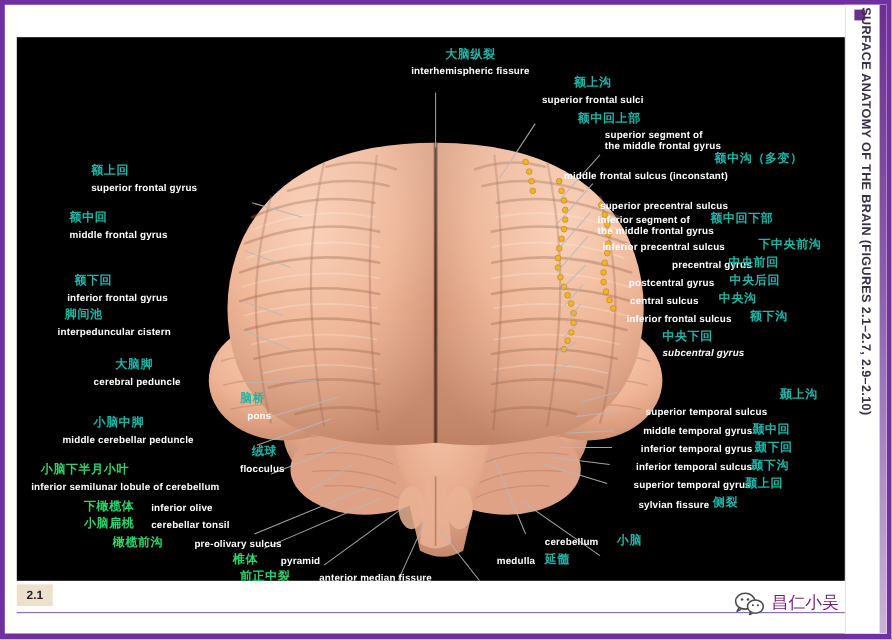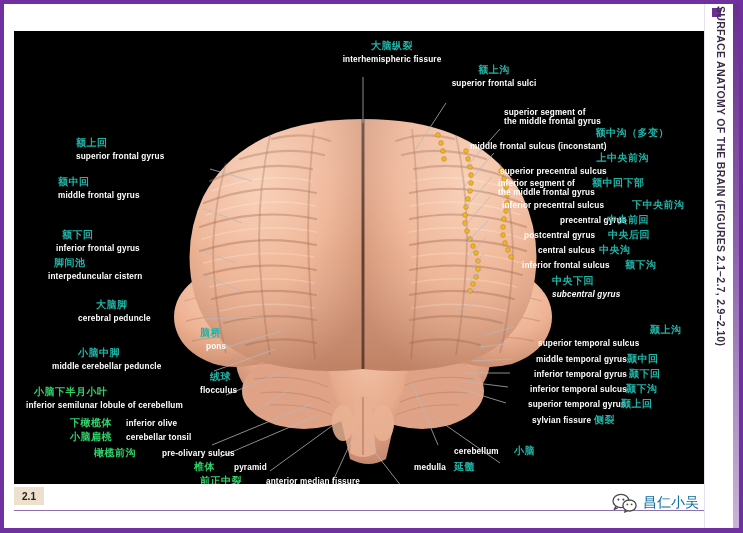--- a/index.html
+++ b/index.html
@@ -114,21 +114,21 @@
   }
   #caption .cap-num { font-family: "Liberation Sans", sans-serif; font-weight: 700; font-size: 10.5px; }
   #caption .cap-txt { margin-left: 10px; }
 
   
   #wechat {
     position: absolute; right: 40px; top: 489px;
     display: flex; align-items: center; gap: 5px;
   }
   #wechat .wname {
-    font-size: 14px; color: #0369a1; font-weight: 500;
+    font-size: 14px; color: #701a75; font-weight: 500;
     font-family: "DejaVu Sans", sans-serif;
   }
 </style>
 </head>
 <body>
 
 <div id="page">
 
 
   <div id="runhead">
@@ -368,43 +368,43 @@
         <path d="M424 414 L398 352"></path>
       </g>
     </svg>
 
     <div class="lab cn c" style="left:318px; top:9px; width:120px;">大脑纵裂</div>
     <div class="lab en c" style="left:296px; top:24px; width:164px;">interhemispheric fissure</div>
 
     <div class="lab cn c" style="left:425px; top:33px; width:110px;">额上沟</div>
     <div class="lab en c" style="left:400px; top:48px; width:160px;">superior frontal sulci</div>
 
+    <div class="lab cn r" style="left:350px; top:63px; width:170px;">额中回上部</div>
     <div class="lab en" style="left:490px; top:77px;">superior segment of</div>
     <div class="lab en" style="left:490px; top:86px;">the middle frontal gyrus</div>
 
     <div class="lab cn r" style="left:440px; top:96px; width:215px;">额中沟（多变）</div>
     <div class="lab en" style="left:456px; top:111px;">middle frontal sulcus (inconstant)</div>
 
-    <div class="lab cn r" style="left:450px; top:121px; width:185px;">上中央前沟</div>
     <div class="lab en" style="left:486px; top:136px;">superior precentral sulcus</div>
 
     <div class="lab en" style="left:484px; top:148px;">inferior segment of</div>
     <div class="lab en" style="left:484px; top:157px;">the middle frontal gyrus</div>
     <div class="lab cn" style="left:578px; top:146px;">额中回下部</div>
 
     <div class="lab en" style="left:488px; top:170px;">inferior precentral sulcus</div>
     <div class="lab cn" style="left:618px; top:168px;">下中央前沟</div>
 
     <div class="lab en" style="left:514px; top:185px;margin-left:32px;">precentral gyrus</div>
     <div class="lab cn" style="left:593px; top:183px;">中央前回</div>
 
     <div class="lab en" style="left:510px; top:200px;">postcentral gyrus</div>
     <div class="lab cn" style="left:594px; top:198px;">中央后回</div>
 
-    <div class="lab en" style="left:524px; top:215px;text-align:right;">central sulcus</div>
+    <div class="lab en" style="left:511px; top:215px;text-align:right;">central sulcus</div>
     <div class="lab cn" style="left:585px; top:213px;">中央沟</div>
 
     <div class="lab en" style="left:508px; top:230px;">inferior frontal sulcus</div>
     <div class="lab cn" style="left:611px; top:228px;">额下沟</div>
 
     <div class="lab cn" style="left:538px; top:244px;">中央下回</div>
     <div class="lab en" style="left:538px; top:259px;font-style:italic;">subcentral gyrus</div>
 
     <div class="lab cn" style="left:588px; top:293px;padding-left:48px;">颞上沟</div>
     <div class="lab en" style="left:524px; top:308px;">superior temporal sulcus</div>

